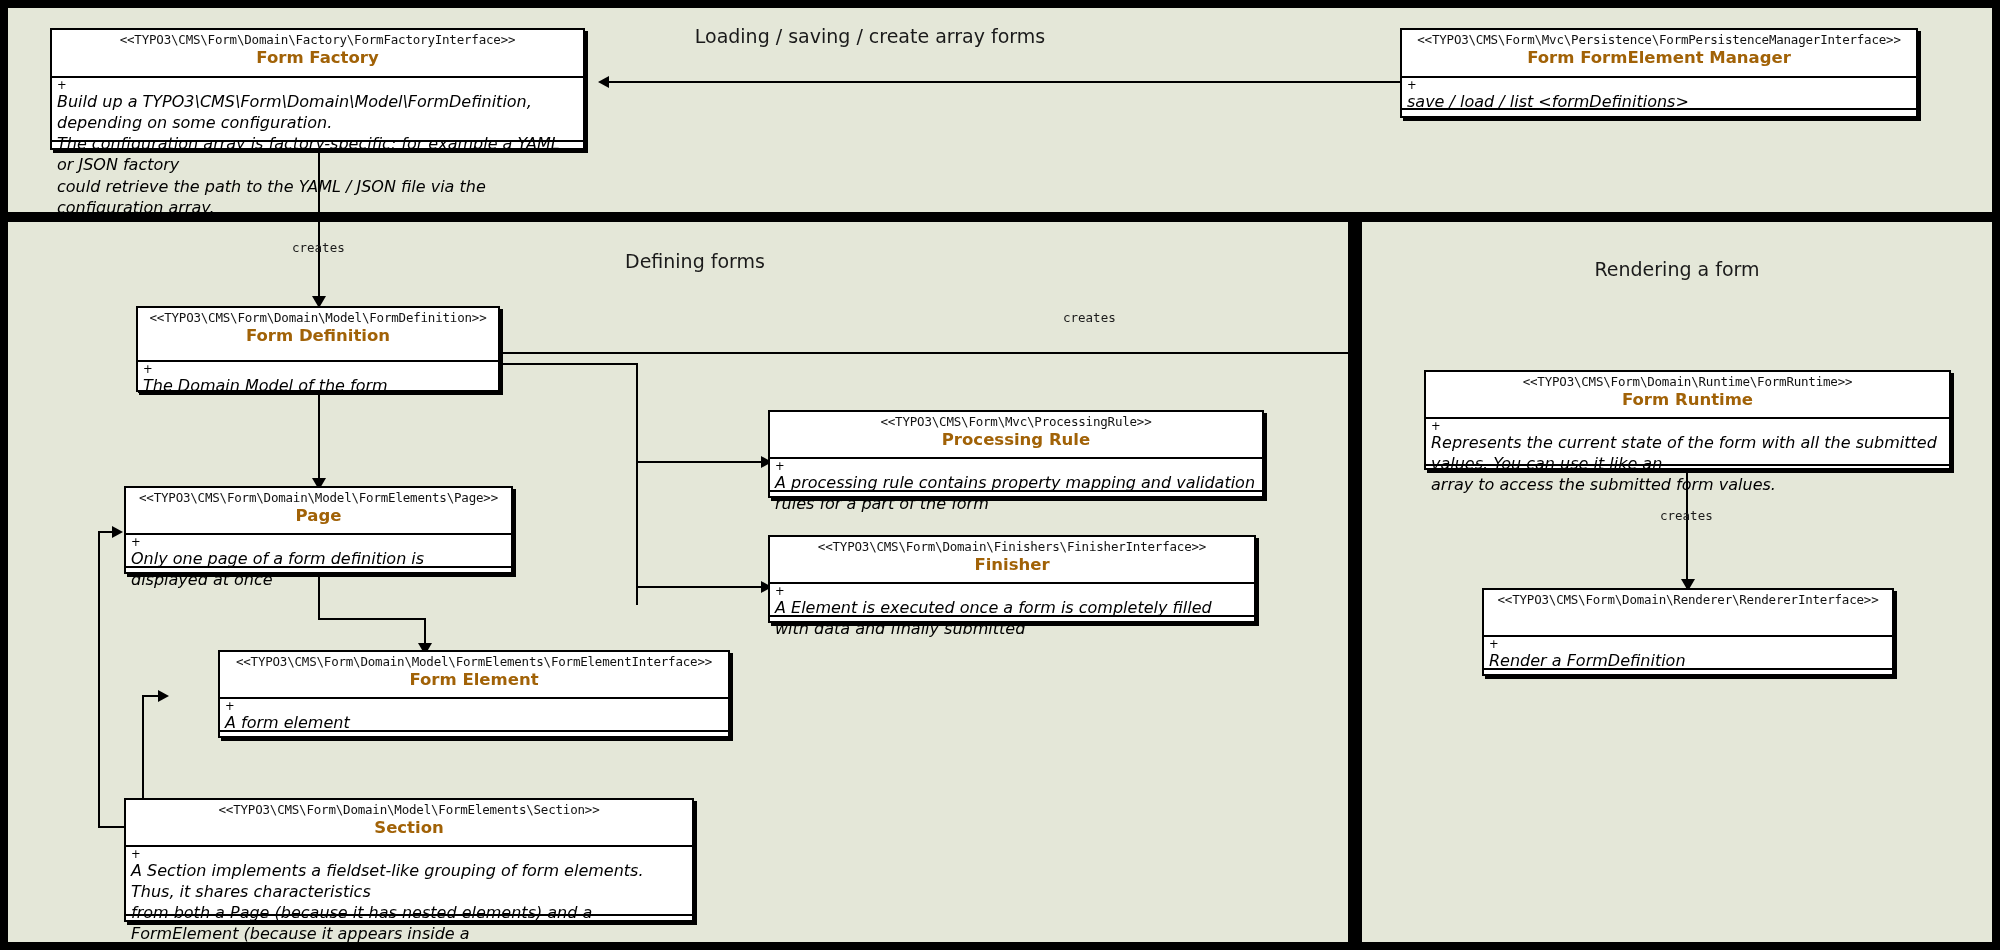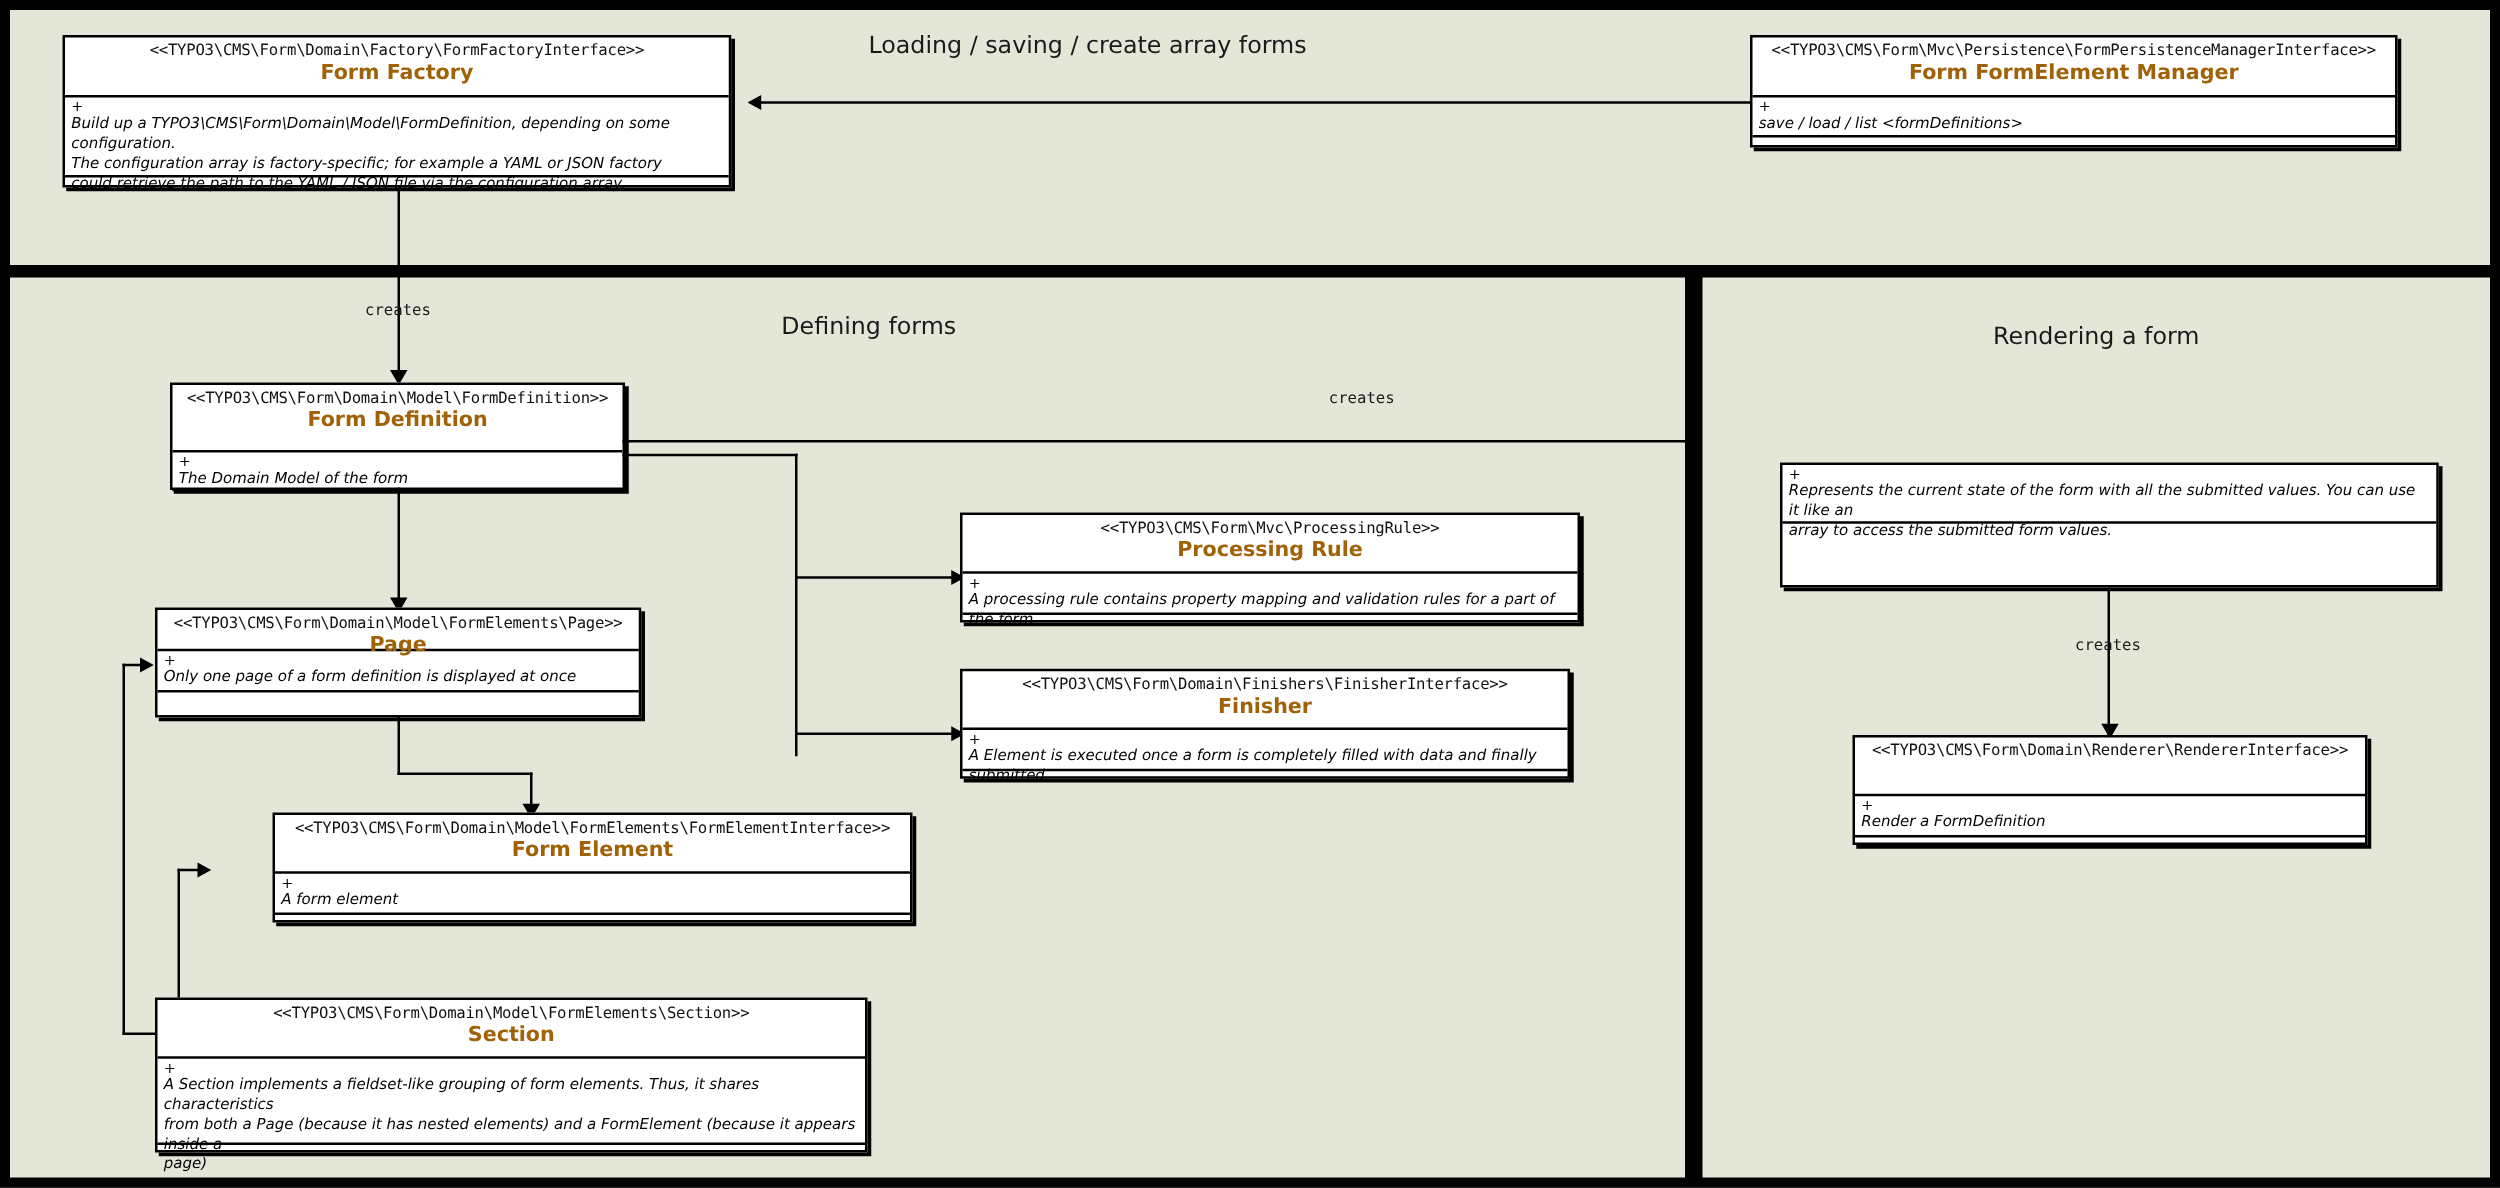--- a/index.html
+++ b/index.html
@@ -65,21 +65,21 @@
   }
   .uml-plus {
     font-family: "DejaVu Sans", sans-serif;
     font-size: 11.5px;
     line-height: 1.05;
     color: #000000;
   }
   .uml-desc {
     font-family: "DejaVu Sans", sans-serif;
     font-style: italic;
-    font-size: 12px;
+    font-size: 16px;
     line-height: 1.32;
     color: #000000;
   }
   .uml-foot {
     height: 6px;
     box-sizing: border-box;
   }
 
   
   .ln {
@@ -186,21 +186,21 @@
   <div class="arrow arrow-down" style="left:312px; top:478px;"></div>
 
   <div class="ln lnv" style="left:636px; top:363px; width:2px; height:242px;"></div>
   <div class="ln lnh" style="left:498px; top:363px; width:140px;"></div>
   <div class="ln lnh" style="left:636px; top:461px; width:128px;"></div>
   <div class="arrow arrow-right" style="left:761px; top:456px;"></div>
   <div class="ln lnh" style="left:636px; top:586px; width:128px;"></div>
   <div class="arrow arrow-right" style="left:761px; top:581px;"></div>
 
   <div class="uml" style="left:124px; top:486px; width:389px; height:88px;">
-    <div class="uml-head" style="height:33px;">
+    <div class="uml-head" style="height:47px;">
       <div class="uml-stereo">&lt;&lt;TYPO3\CMS\Form\Domain\Model\FormElements\Page&gt;&gt;</div>
       <div class="uml-name">Page</div>
     </div>
     <div class="uml-body" style="height:33px;">
       <div class="uml-plus">+</div>
       <div class="uml-desc" style="white-space:pre-line;">Only one page of a form definition is displayed at once</div>
     </div>
     <div class="uml-foot"></div>
   </div>
 
@@ -267,20 +267,24 @@
       <div class="uml-desc" style="white-space:pre-line;">A Element is executed once a form is completely filled with data and finally submitted</div>
     </div>
     <div class="uml-foot"></div>
   </div>
 
   <div class="panel" style="left:1362px; top:222px; width:630px; height:720px;"></div>
 
   <div class="panel-title" style="left:1477px; top:258px; width:400px;">Rendering a form</div>
 
   <div class="uml" style="left:1424px; top:370px; width:527px; height:100px;">
+    <div class="uml-head" style="height:47px;">
+      <div class="uml-stereo">&lt;&lt;TYPO3\CMS\Form\Domain\Runtime\FormRuntime&gt;&gt;</div>
+      <div class="uml-name">Form Runtime</div>
+    </div>
     <div class="uml-body" style="height:47px;">
       <div class="uml-plus">+</div>
       <div class="uml-desc" style="white-space:pre-line;">Represents the current state of the form with all the submitted values. You can use it like an
 array to access the submitted form values.</div>
     </div>
     <div class="uml-foot"></div>
   </div>
 
   <div class="ln lnv" style="left:1686px; top:470px; width:2px; height:118px;"></div>
   <div class="arrow arrow-down" style="left:1681px; top:579px;"></div>

